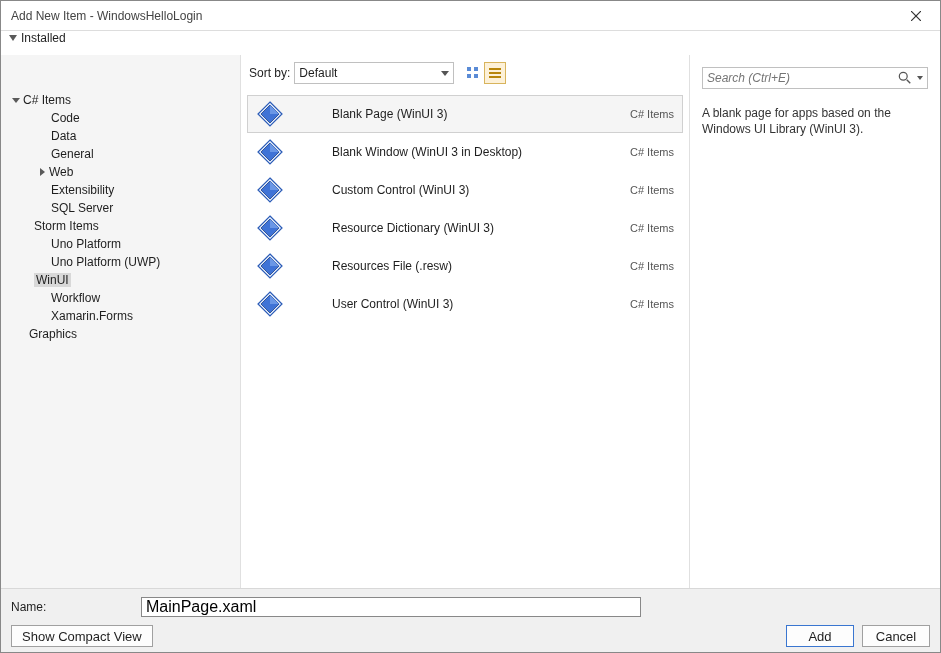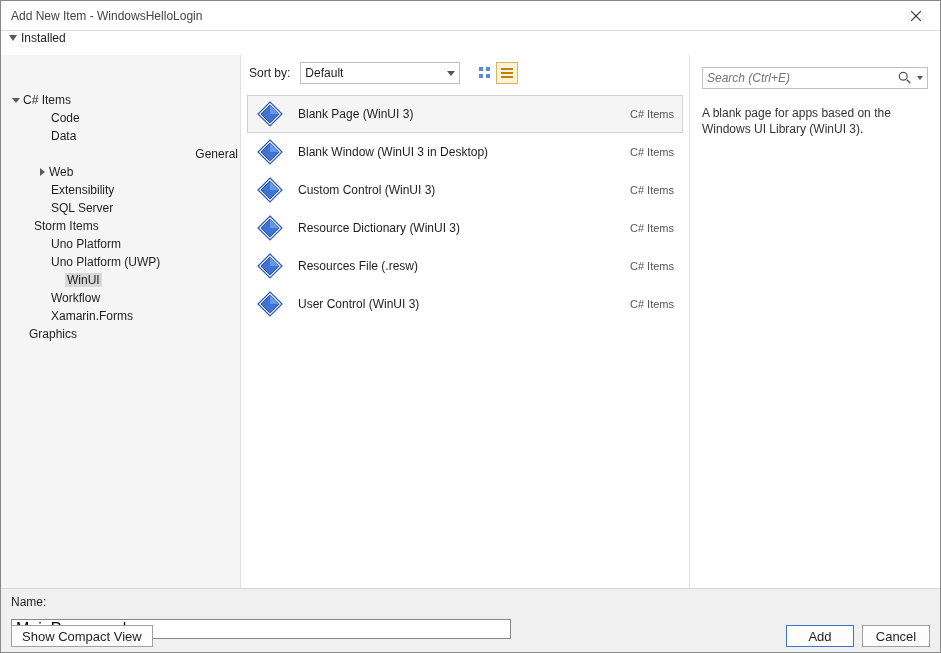--- a/index.html
+++ b/index.html
@@ -94,21 +94,21 @@
     flex: 1;
     display: flex;
     flex-direction: column;
     border-right: 1px solid #e0e0e0;
   }
   .toolbar {
     height: 36px;
     display: flex;
     align-items: center;
     padding: 0 8px;
-    gap: 8px;
+    gap: 2px;
   }
   .toolbar .sort-label { color: #1e1e1e; margin-right: 2px; }
   .sort-select {
     width: 160px; height: 22px;
     border: 1px solid #c0c0c0;
     display: flex; align-items: center;
     padding: 0 4px;
     background: #fff;
     cursor: pointer;
     position: relative;
@@ -124,20 +124,21 @@
     cursor:pointer;
   }
   .view-btn.active { border:1px solid #d8b45c; background:#fdf1d8; }
   .item-list { flex:1; overflow:auto; padding:4px 6px; }
   .list-item {
     height: 38px;
     display:flex; align-items:center;
     padding: 0 8px;
     cursor:pointer;
     border:1px solid transparent;
+    gap:34px;
   }
   .list-item.selected {
     background:#f5f5f5;
     border:1px solid #d0d0d0;
   }
   .list-item .icon {
     width:28px; height:28px; margin-right:14px;
     display:flex; align-items:center; justify-content:center;
   }
   .list-item .name { flex:1; }
@@ -168,21 +169,21 @@
   .detail .type-row b { font-weight:600; }
   .detail .desc { color:#333; line-height:1.35; }
   
   .bottom {
     position:absolute; left:0; right:0; bottom:0;
     height:64px;
     border-top:1px solid #d8d8d8;
     background:#f0f0f0;
     padding:6px 10px 8px 10px;
   }
-  .name-row { display:flex; height:24px; gap:10px;flex-direction:column; }
+  .name-row { display:flex; align-items:center; height:24px; gap:20px; }
   .name-row label { width:110px; color:#1e1e1e; }
   .name-row input {
     width:500px; height:20px;
     border:1px solid #888; padding:0 4px;
     font-size:16px;
   }
   .btn-row { display:flex; align-items:center; margin-top:6px; }
   .btn {
     min-width:68px; height:22px;
     border:1px solid #a0a0a0; background:#fdfdfd;
@@ -223,21 +224,21 @@
         </span>
       <span class="label">C# Items</span>
     </div>
     <div id="tree-items">
         <div class="tree-item" style="padding-left: 48px;">
           <span class="label">Code</span>
         </div>
         <div class="tree-item" style="padding-left: 48px;">
           <span class="label">Data</span>
         </div>
-        <div class="tree-item" style="padding-left: 72px; justify-content: flex-end;">
+        <div class="tree-item" style="padding-left: 48px;">
           <span class="label">General</span>
         </div>
         <div class="tree-item" style="padding-left: 48px;">
           <span class="tree-caret" style="margin-left: -12px;">
             <span class="tri-r"></span>
           </span>
           <span class="label">Web</span>
         </div>
         <div class="tree-item" style="padding-left: 48px;">
           <span class="label">Extensibility</span>
@@ -247,21 +248,21 @@
         </div>
         <div class="tree-item" style="padding-left: 31px;">
           <span class="label">Storm Items</span>
         </div>
         <div class="tree-item" style="padding-left: 48px;">
           <span class="label">Uno Platform</span>
         </div>
         <div class="tree-item" style="padding-left: 48px;">
           <span class="label">Uno Platform (UWP)</span>
         </div>
-        <div class="tree-item selected" style="padding-left: 64px;">
+        <div class="tree-item selected" style="padding-left: 33px;">
           <span class="label">WinUI</span>
         </div>
         <div class="tree-item" style="padding-left: 48px;">
           <span class="label">Workflow</span>
         </div>
         <div class="tree-item" style="padding-left: 48px;">
           <span class="label">Xamarin.Forms</span>
         </div>
       </div>
     <div class="tree-item" style="padding-left:26px">

